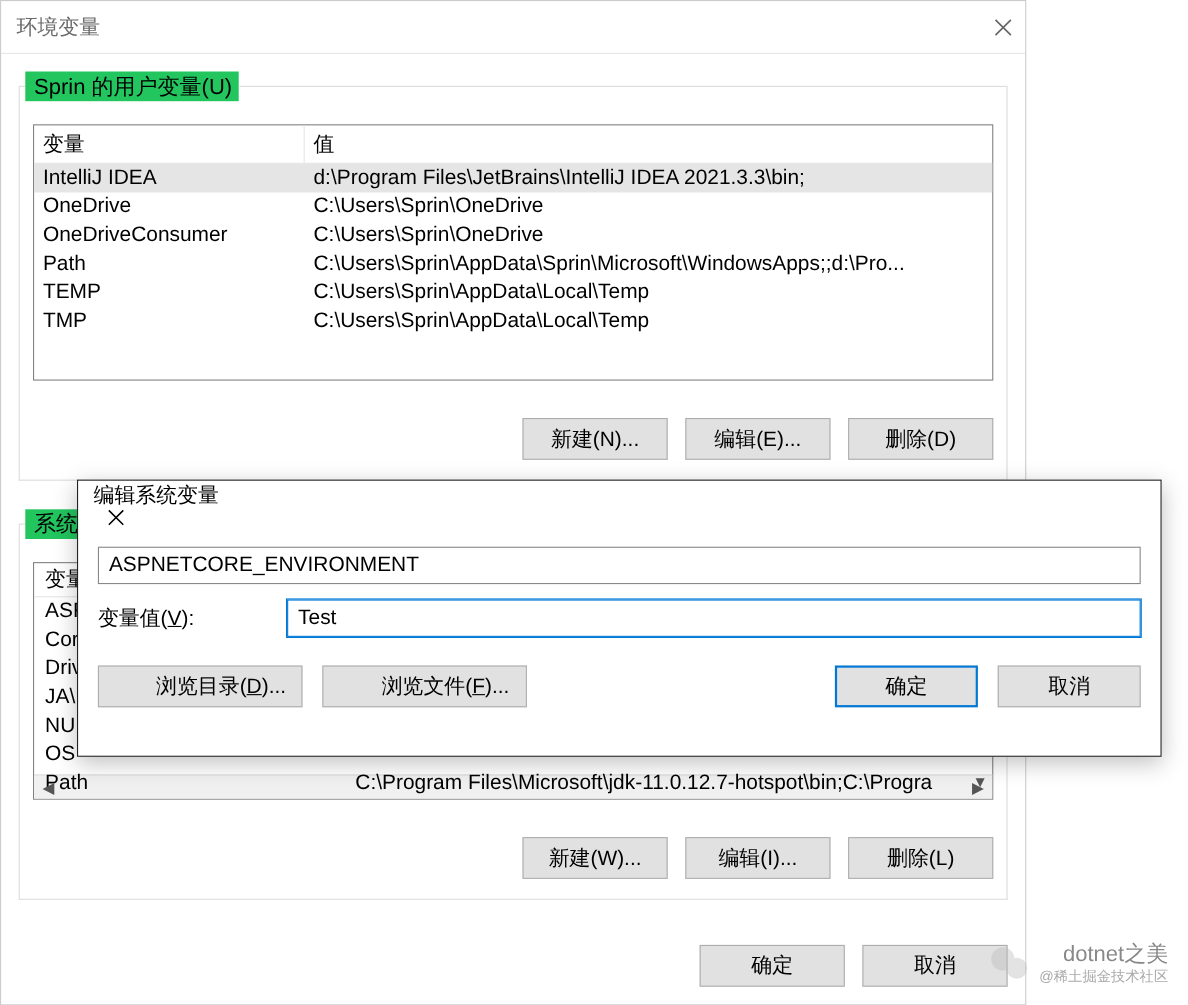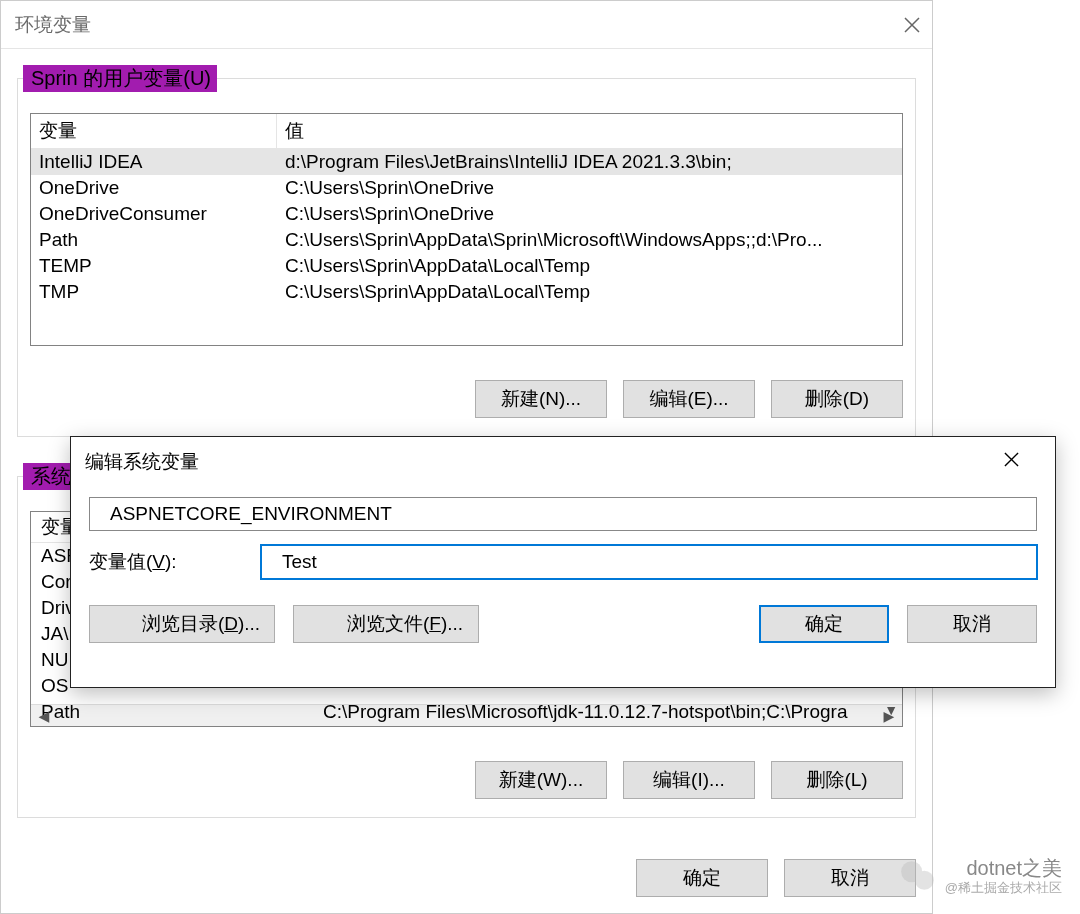--- a/index.html
+++ b/index.html
@@ -5,21 +5,21 @@
   * { box-sizing: border-box; font-family: "Microsoft YaHei", "Segoe UI", Tahoma, sans-serif; }
   body { margin: 0; padding: 0; width: 1080px; height: 914px; background: #fff; position: relative; font-size: 19px; color: #000; overflow: hidden; }
 
   
   .env-dialog { position: absolute; left: 0; top: 0; width: 933px; height: 914px; border: 1px solid #ccc; background: #fff; }
   .env-titlebar { display: flex; justify-content: space-between; align-items: center; height: 48px; padding: 0 12px 0 14px; color: #6a6a6a; font-size: 19px; border-bottom: 1px solid #e5e5e5;}
   .close-x { width: 16px; height: 16px; stroke: #666; stroke-width: 1.5; fill: none; cursor: pointer; }
 
   .group { margin: 30px 16px 0 16px; border: 1px solid #dcdcdc; border-top: none; position: relative; padding: 34px 12px 18px 12px; }
   .group-label { position: absolute; top: -14px; left: -1px; right: -1px; display: flex; align-items: center; }
-  .group-label .lbl-txt { padding: 0 6px 0 8px; background: #a21caf; color: #000; font-size: 20px; }
+  .group-label .lbl-txt { padding: 0 6px 0 8px; background: #22c55e; color: #000; font-size: 20px; }
   .group-label::before { content:""; display:block; border-top:1px solid #dcdcdc; width:6px; }
   .group-label::after { content:""; display:block; border-top:1px solid #dcdcdc; flex:1; }
 
   .listview { border: 1px solid #828282; background: #fff; }
   .lv-header { display: flex; font-size: 19px; color: #000; border-bottom:1px solid #e5e5e5;}
   .lv-header .col { padding: 4px 8px; border-right: 1px solid #e5e5e5; }
   .lv-header .col:last-child { border-right: none; }
   .col-var { width: 246px; flex: 0 0 246px; }
   .col-val { flex: 1; }
   .lv-body { padding-bottom: 40px; }
@@ -36,29 +36,29 @@
 
   .hscroll { display:flex; align-items:center; justify-content:space-between; height:22px; border-top:1px solid #dcdcdc; background:#f0f0f0; font-size:14px; color:#555; padding:0 4px;}
   .hscroll .arrow { cursor:pointer; user-select:none; width:18px; text-align:center; }
 
   .btn-row { display: flex; justify-content: flex-end; gap: 16px; margin-top: 34px; }
   .btn-row.bottom { margin: 0 16px 0 0; position:absolute; bottom:16px; right:0; }
   button.win-btn { width: 132px; height: 38px; background: #e1e1e1; border: 1px solid #adadad; font-size: 19px; color: #000; cursor: pointer; font-family: inherit; }
 
   
   .modal { position: absolute; left: 70px; top: 436px; width: 986px; height: 252px; background: #fff; border: 1px solid #222; box-shadow: 0 6px 20px rgba(0,0,0,0.25); z-index: 10; }
-  .modal-titlebar { display:flex; justify-content:space-between; align-items:flex-end; height:38px; padding:0 24px 0 14px; font-size:19px; }
+  .modal-titlebar { display:flex; justify-content:space-between; align-items:flex-start; height:38px; padding:0 24px 0 14px; font-size:19px;flex-direction:column; }
   .modal-close { cursor:pointer; display:flex; align-items:center; justify-content:center; width:40px; height:32px; }
   .modal-close svg { width:15px; height:15px; stroke:#000; stroke-width:1.5; fill:none; }
 
   .modal-body { padding: 22px 18px 0 18px; }
   .form-row { display:flex; align-items:center; margin-bottom:14px; gap: 4px;}
   .form-row label { width: 168px; font-size:19px; }
   .form-row label .ul { text-decoration: underline; }
-  .form-row input { flex:1; height:34px; border:1px solid #888; padding:0 20px; font-size:19px; font-family:inherit; }
+  .form-row input { flex:1; height:34px; border:1px solid #888; padding:0 9px; font-size:19px; font-family:inherit; }
   .form-row input.focused { border:1px solid #0078d7; outline:1px solid #0078d7; }
 
   .modal-btn-row { display:flex; justify-content:space-between; padding: 12px 18px 0 18px; }
   .modal-btn-row .left-btns, .modal-btn-row .right-btns { display:flex; gap:18px; }
   button.win-btn.modal-btn { width:186px;padding-left:44px; }
   button.win-btn.small { width:130px; }
   button.win-btn.highlight { border:2px solid #0078d7; background:#e1e1e1; }
 
   
   .watermark { position:absolute; right:18px; bottom:18px; color:#888; font-size:20px; text-align:right; line-height:1.2; display:flex; align-items:center; gap:8px; z-index:20; }

